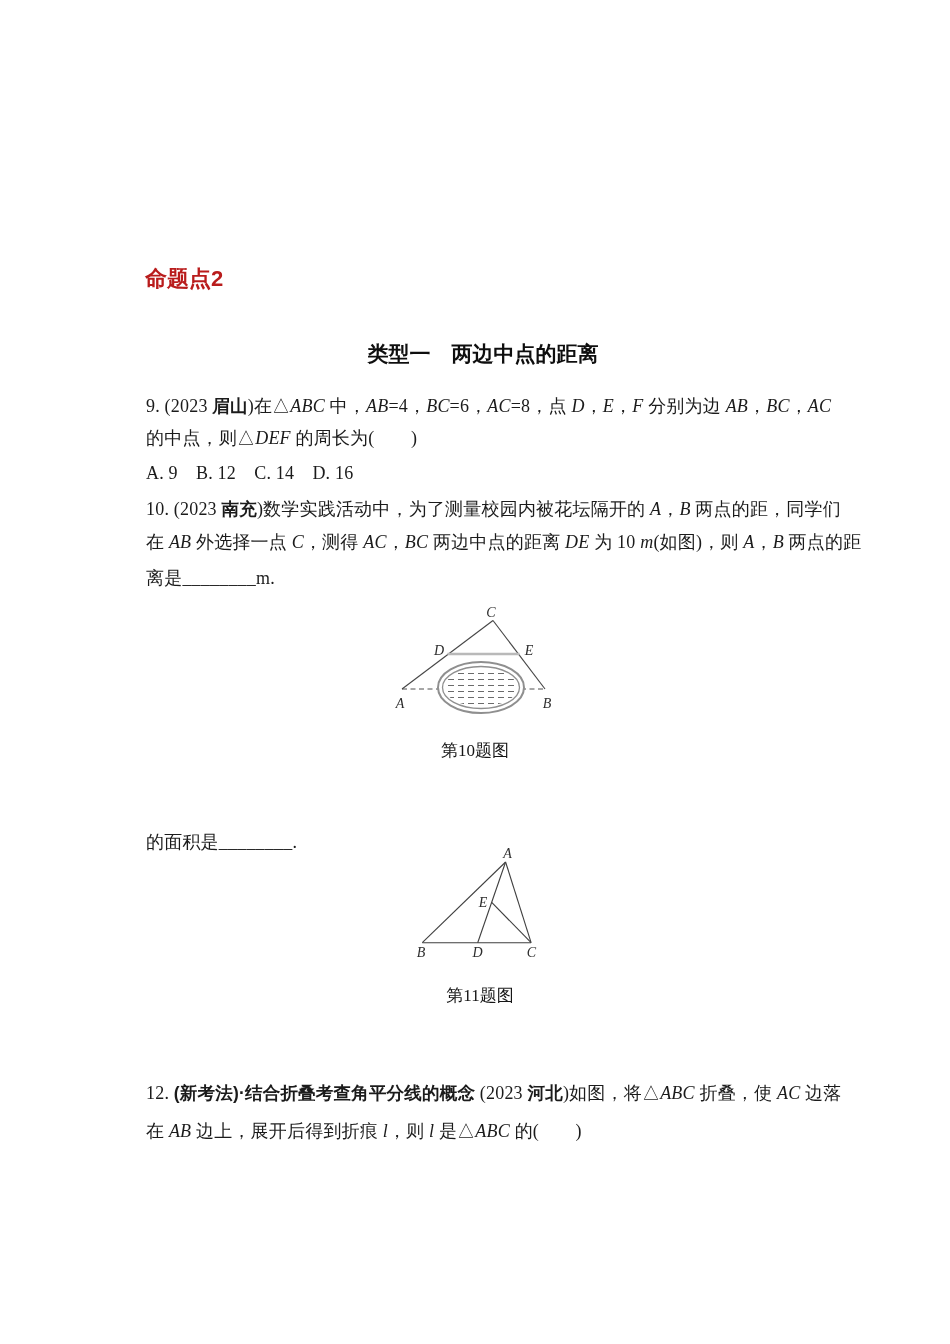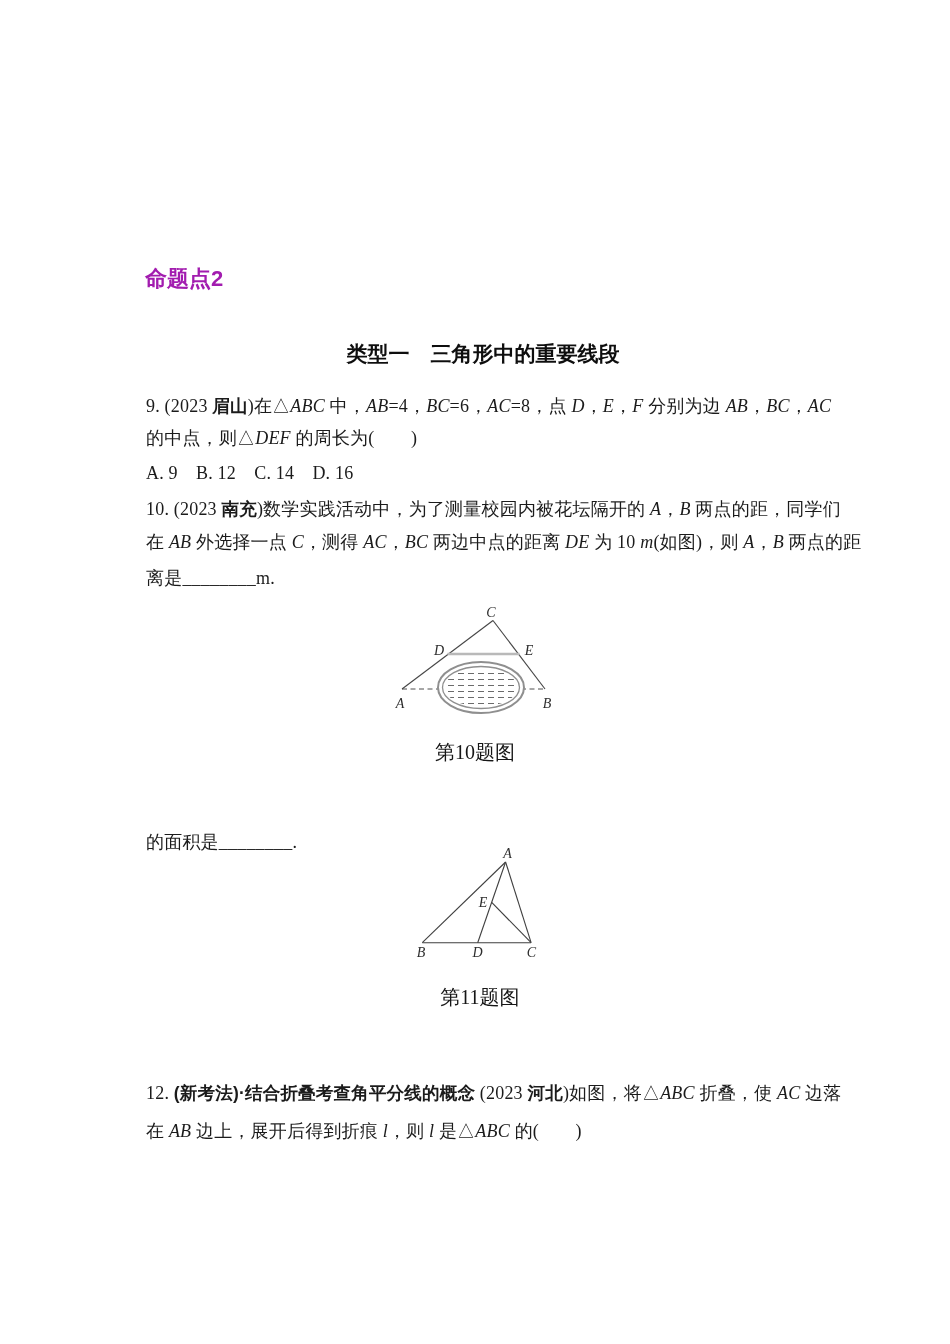--- a/index.html
+++ b/index.html
@@ -5,51 +5,51 @@
   html,body{margin:0;padding:0;}
   body{
     width:950px;height:1344px;background:#ffffff;
     font-family:"Liberation Serif", serif;color:#1b1b1b;
   }
   .page{position:relative;width:950px;height:1344px;overflow:hidden;background:#ffffff;}
 
   .h1{
     position:absolute;left:145px;top:266px;
     font-family:"Liberation Sans", sans-serif;font-weight:700;
-    font-size:22px;line-height:26px;color:#a21caf;
+    font-size:22px;line-height:26px;color:#b91c1c;
     display:flex;gap:48px;white-space:pre;
   }
   .type-heading{
     position:absolute;left:133px;width:700px;text-align:center;
     font-family:"Liberation Sans", sans-serif;font-weight:700;
     font-size:21px;line-height:24px;color:#0e0e0e;white-space:pre;
   }
   .line{
     position:absolute;left:146px;
     font-size:18px;line-height:21px;white-space:pre;
     color:#1b1b1b;letter-spacing:0.2px;
   }
   .line .i{font-style:italic;}
   .line .b{font-family:"Liberation Sans", sans-serif;font-weight:700;font-size:17.5px;}
   .caption{
-    position:absolute;text-align:center;font-size:20px;color:#161616;white-space:pre;
+    position:absolute;text-align:center;font-size:17px;color:#161616;white-space:pre;
   }
   .fig{position:absolute;}
   .fig text{font-family:"Liberation Serif", serif;font-style:italic;font-size:14px;fill:#2d2d2d;}
 </style>
 </head>
 <body>
 
 <div class="page">
 
   <div class="h1">
     <span>命题点2</span>
   </div>
 
-  <div class="type-heading" style="top:342px">类型一　三角形中的重要线段</div>
+  <div class="type-heading" style="top:342px">类型一　两边中点的距离</div>
 
   <div class="line" style="top:396px"><span>9. (2023 </span><span class="b">眉山</span><span>)在△</span><span class="i">ABC</span><span> 中，</span><span class="i">AB</span><span>=4，</span><span class="i">BC</span><span>=6，</span><span class="i">AC</span><span>=8，点 </span><span class="i">D</span><span>，</span><span class="i">E</span><span>，</span><span class="i">F</span><span> 分别为边 </span><span class="i">AB</span><span>，</span><span class="i">BC</span><span>，</span><span class="i">AC</span></div>
   <div class="line" style="top:428px"><span>的中点，则△</span><span class="i">DEF</span><span> 的周长为(　　)</span></div>
   <div class="line" style="top:463px"><span>A. 9　B. 12　C. 14　D. 16</span></div>
 
   <div class="line" style="top:499px"><span>10. (2023 </span><span class="b">南充</span><span>)数学实践活动中，为了测量校园内被花坛隔开的 </span><span class="i">A</span><span>，</span><span class="i">B</span><span> 两点的距，同学们</span></div>
   <div class="line" style="top:532px"><span>在 </span><span class="i">AB</span><span> 外选择一点 </span><span class="i">C</span><span>，测得 </span><span class="i">AC</span><span>，</span><span class="i">BC</span><span> 两边中点的距离 </span><span class="i">DE</span><span> 为 10 </span><span class="i">m</span><span>(如图)，则 </span><span class="i">A</span><span>，</span><span class="i">B</span><span> 两点的距</span></div>
   <div class="line" style="top:568px"><span>离是________m.</span></div>
 
   <svg class="fig" style="left:390px;top:598px" width="170" height="120" viewBox="0 0 170 120">

